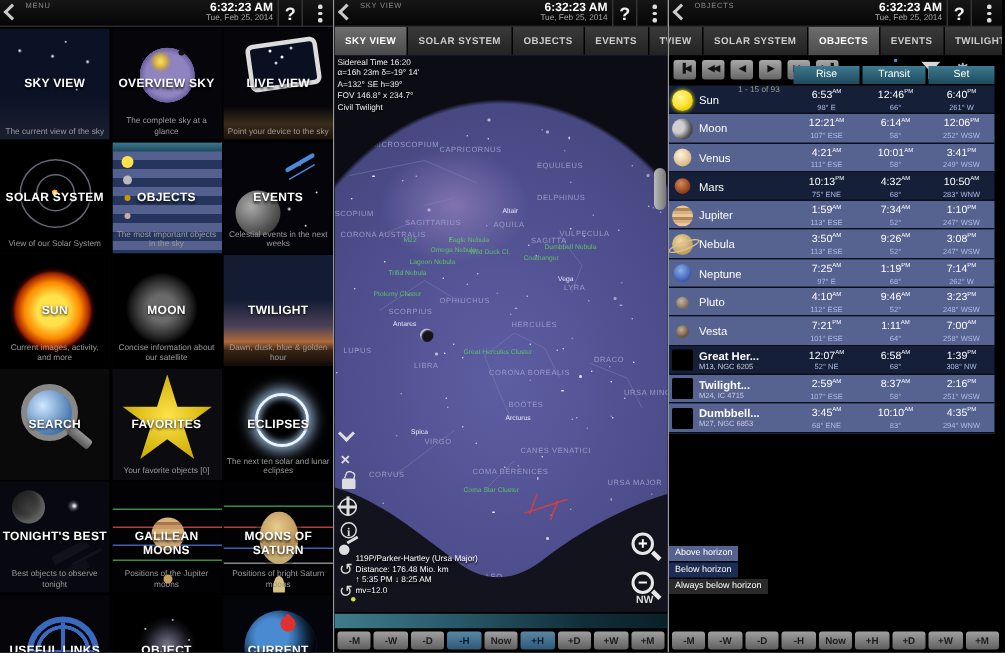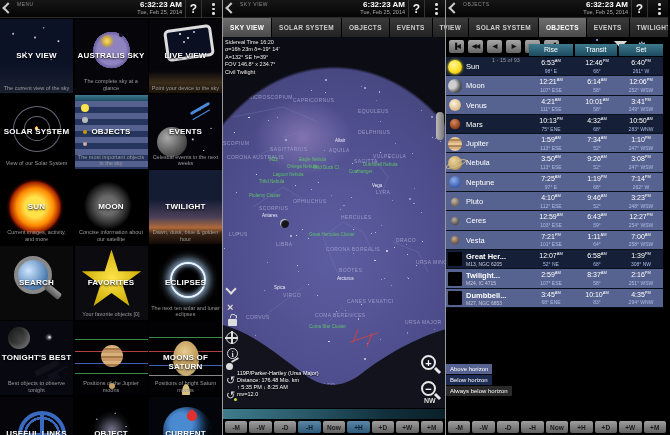--- a/index.html
+++ b/index.html
@@ -192,21 +192,21 @@
         </div>
     </div>
     <div class="grid" id="menu-grid">
         <div class="tile">
           <div class="art a-skyview"></div>
     <div class="tile-title">SKY VIEW</div>
     <div class="tile-sub">The current view of the sky</div>
         </div>
         <div class="tile">
           <div class="art a-overview"></div>
-    <div class="tile-title">AUSTRALIS SKY</div>
+    <div class="tile-title">OVERVIEW SKY</div>
     <div class="tile-sub">The complete sky at a glance</div>
         </div>
         <div class="tile">
           <div class="art a-live"></div>
     <div class="tile-title">LIVE VIEW</div>
     <div class="tile-sub">Point your device to the sky</div>
         </div>
         <div class="tile">
           <div class="art a-solar"></div>
     <div class="tile-title">SOLAR SYSTEM</div>
@@ -252,20 +252,21 @@
     <div class="tile-title">ECLIPSES</div>
     <div class="tile-sub">The next ten solar and lunar eclipses</div>
         </div>
         <div class="tile">
           <div class="art a-tonight"></div>
     <div class="tile-title">TONIGHT'S BEST</div>
     <div class="tile-sub">Best objects to observe tonight</div>
         </div>
         <div class="tile">
           <div class="art a-galilean"></div>
+    <div class="tile-title">GALILEAN MOONS</div>
     <div class="tile-sub">Positions of the Jupiter moons</div>
         </div>
         <div class="tile">
           <div class="art a-satmoons"></div>
     <div class="tile-title">MOONS OF SATURN</div>
     <div class="tile-sub">Positions of bright Saturn moons</div>
         </div>
         <div class="tile">
           <div class="art a-links"></div>
     <div class="tile-title">USEFUL LINKS</div>
@@ -708,37 +709,20 @@
             <div class="cell c1">
     <div class="ct">9:46<sup>AM</sup></div>
               <div class="cd">52°</div>
             </div>
             <div class="cell c2">
     <div class="ct">3:23<sup>PM</sup></div>
               <div class="cd">248° WSW</div>
             </div>
           </div>
           <div class="row above">
-            <div class="thumb th-ceres"></div>
-    <div class="rname ">Ceres</div>
-
-    <div class="cell c0">
-    <div class="ct">12:59<sup>AM</sup></div>
-              <div class="cd">103° ESE</div>
-            </div>
-            <div class="cell c1">
-    <div class="ct">6:43<sup>AM</sup></div>
-              <div class="cd">59°</div>
-            </div>
-            <div class="cell c2">
-    <div class="ct">12:27<sup>PM</sup></div>
-              <div class="cd">254° WSW</div>
-            </div>
-          </div>
-          <div class="row above">
             <div class="thumb th-vesta"></div>
     <div class="rname ">Vesta</div>
 
     <div class="cell c0">
     <div class="ct">7:21<sup>PM</sup></div>
               <div class="cd">101° ESE</div>
             </div>
             <div class="cell c1">
     <div class="ct">1:11<sup>AM</sup></div>
               <div class="cd">64°</div>

